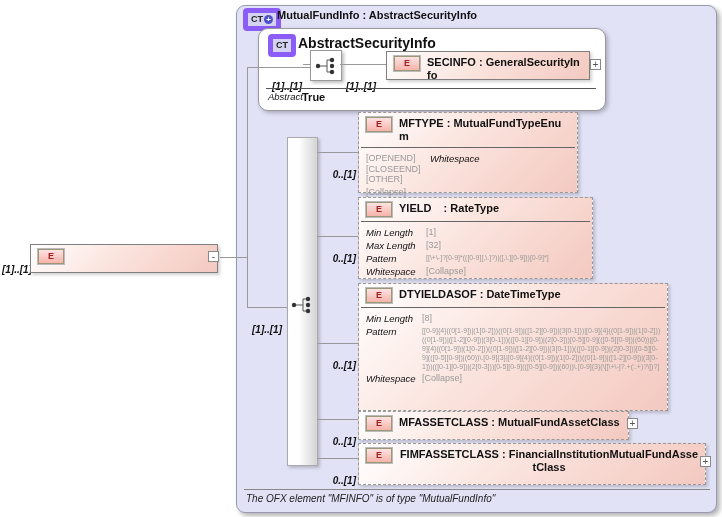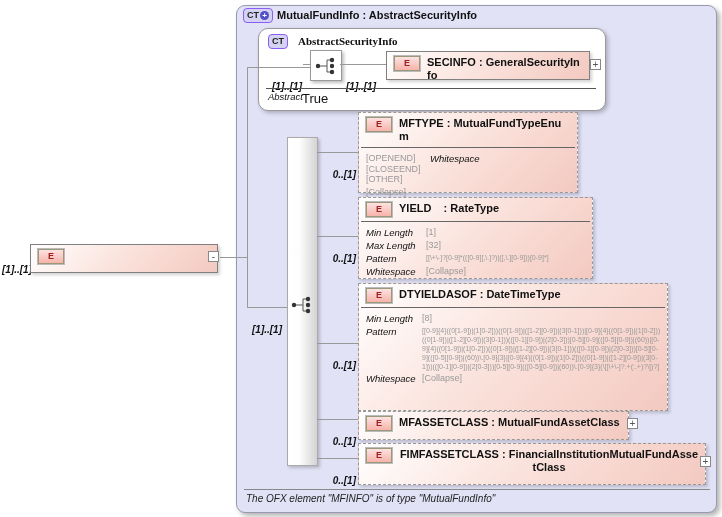--- a/index.html
+++ b/index.html
@@ -7,21 +7,21 @@
           font-family:"Liberation Sans","DejaVu Sans",sans-serif;}
 
   
   .ct-container{position:absolute;left:236px;top:5px;width:479px;height:506px;
     background:#e2e2f7;border:1px solid #9898b0;border-radius:9px;
     box-shadow:3px 3px 5px rgba(0,0,0,.3);}
 
   .ct-header-title{position:absolute;left:277px;top:9px;font-size:11px;font-weight:bold;color:#111;}
 
   
-  .ct-badge{position:absolute;height:13px;padding:0 3px;background:#d4d4f2;border:1px solid #8b5cf6;
+  .ct-badge{position:absolute;height:13px;padding:0 3px;background:#d4d4f2;border:5px solid #8b5cf6;
     border-radius:4px;font-size:9px;font-weight:bold;color:#222;line-height:13px;display:flex;align-items:center;gap:1px;}
   .ct-badge .plus-circle{display:inline-block;width:9px;height:9px;border-radius:50%;background:#5050c8;
     color:#fff;font-size:8px;line-height:9px;text-align:center;font-weight:bold;}
   .e-badge{display:inline-block;width:24px;height:13px;flex:0 0 24px;
     background:linear-gradient(180deg,#fde2e2,#f7b3ab);border:1px solid #997;outline:1px solid #bbb;
     color:#a02020;font-size:9px;font-weight:bold;text-align:center;line-height:13px;}
 
   
   .abstract-box{position:absolute;left:258px;top:28px;width:346px;height:81px;background:#fff;
     border:1px solid #999;border-radius:10px;box-shadow:2px 2px 4px rgba(0,0,0,.25);}
@@ -55,21 +55,21 @@
   .card{position:absolute;font-size:10px;font-weight:bold;font-style:italic;color:#111;
     width:30px;text-align:right;white-space:nowrap;margin-top:28px;}
   .card.left{text-align:left;}
 
   
   .expander{position:absolute;width:11px;height:11px;background:#fff;border:1px solid #888;
     color:#555;font-size:10px;line-height:9px;text-align:center;cursor:pointer;box-sizing:border-box;}
 
   .abstract-sep{position:absolute;left:266px;top:88px;width:330px;height:1px;background:#555;}
   .abstract-prop-name{position:absolute;left:268px;top:91px;font-size:9.5px;font-style:italic;color:#111;}
-  .abstract-prop-value{position:absolute;left:302px;top:91px;font-size:13px;font-weight:normal;color:#111;}
+  .abstract-prop-value{position:absolute;left:302px;top:91px;font-size:11px;font-weight:bold;color:#111;}
 
   .footer-sep{position:absolute;left:244px;top:489px;width:466px;height:1px;background:#888;}
   .footer-text{position:absolute;left:246px;top:493px;font-size:10px;font-style:italic;color:#222;}
 </style>
 </head>
 <body>
 
 <div id="canvas">
 
   <div class="ct-container"></div>
@@ -87,21 +87,21 @@
   <div class="ebox solid" style="left:30px;top:244px;width:186px;height:27px;">
     <div class="box-title"><span class="e-badge">E</span></div>
   </div>
   <div class="expander" style="left:208px;top:251px;">-</div>
 
   <div class="abstract-box"></div>
   <div class="hline" style="left:248px;top:67px;width:63px;"></div>
   <div class="ct-badge" style="left:268px;top:34px;">
     <span>CT</span>
   </div>
-  <div style="position:absolute;left:298px;top:35px;font-size:11px;font-weight:bold;color:#111;font-family:Liberation Serif, serif;">AbstractSecurityInfo</div>
+  <div style="position:absolute;left:298px;top:35px;font-size:14px;font-weight:bold;color:#111;">AbstractSecurityInfo</div>
   <div class="card" style="left:272px;top:53px;">[1]..[1]</div>
   <div class="hline" style="left:303px;top:64px;width:8px;"></div>
   <div class="seq-icon-box">
     <svg width="24" height="20" viewBox="0 0 24 20">
       <line x1="4" y1="10" x2="13" y2="10" stroke="#555" stroke-width="1"></line>
       <line x1="13" y1="4" x2="13" y2="16" stroke="#555" stroke-width="1"></line>
       <line x1="13" y1="4" x2="17" y2="4" stroke="#555" stroke-width="1"></line>
       <line x1="13" y1="16" x2="17" y2="16" stroke="#555" stroke-width="1"></line>
       <circle cx="4" cy="10" r="2.2" fill="#333"></circle>
       <circle cx="18" cy="4" r="2.2" fill="#333"></circle>

